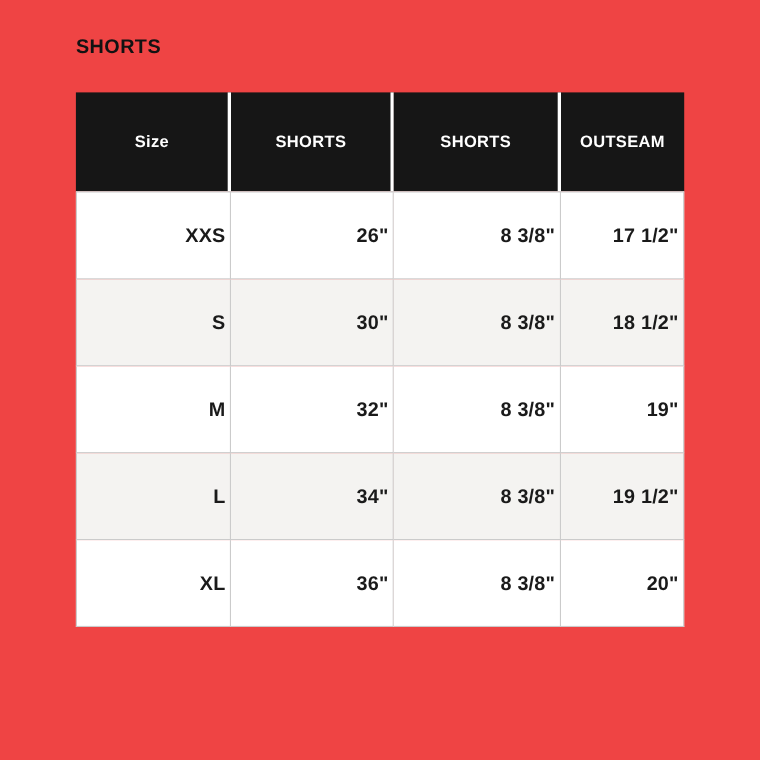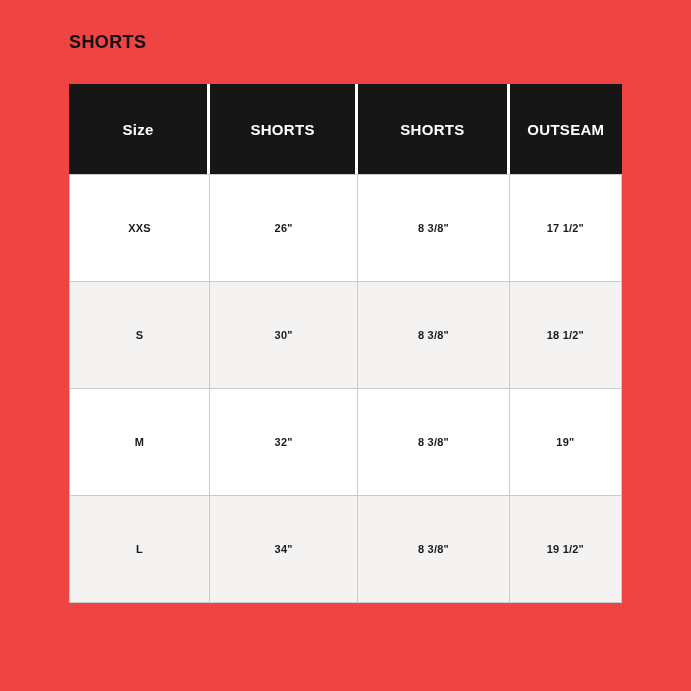--- a/index.html
+++ b/index.html
@@ -48,29 +48,29 @@
     vertical-align: middle;
     border-right: 3px solid #ffffff;
     padding: 11px;
   }
   table.size-chart thead th:last-child {
     border-right: none;
     text-align: center;
   }
   table.size-chart tbody td {
     height: 70px;
-    text-align: center;
+    text-align: right;
     vertical-align: middle;
-    font-size: 11px;
+    font-size: 18px;
     font-weight: 700;
     color: #1a1a1a;
     background: #ffffff;
     border-right: 1px solid #cbcbcb;
     border-bottom: 1px solid #cbcbcb;
-    padding: 18px;
+    padding: 4px;
     letter-spacing: 0.2px;
   }
   table.size-chart tbody td:first-child {
     border-left: 1px solid #cbcbcb;
   }
   table.size-chart tbody tr:first-child td {
     border-top: 1px solid #cbcbcb;
   }
   table.size-chart tbody tr:nth-child(even) td {
     background: #f4f3f1;
@@ -116,16 +116,22 @@
         <td>32"</td>
         <td>8 3/8"</td>
         <td>19"</td>
       </tr>
       <tr>
         <td>L</td>
         <td>34"</td>
         <td>8 3/8"</td>
         <td>19 1/2"</td>
       </tr>
+      <tr>
+        <td>XL</td>
+        <td>36"</td>
+        <td>8 3/8"</td>
+        <td>20"</td>
+      </tr>
     </tbody>
   </table>
 
 </div>
 
 </body></html>

